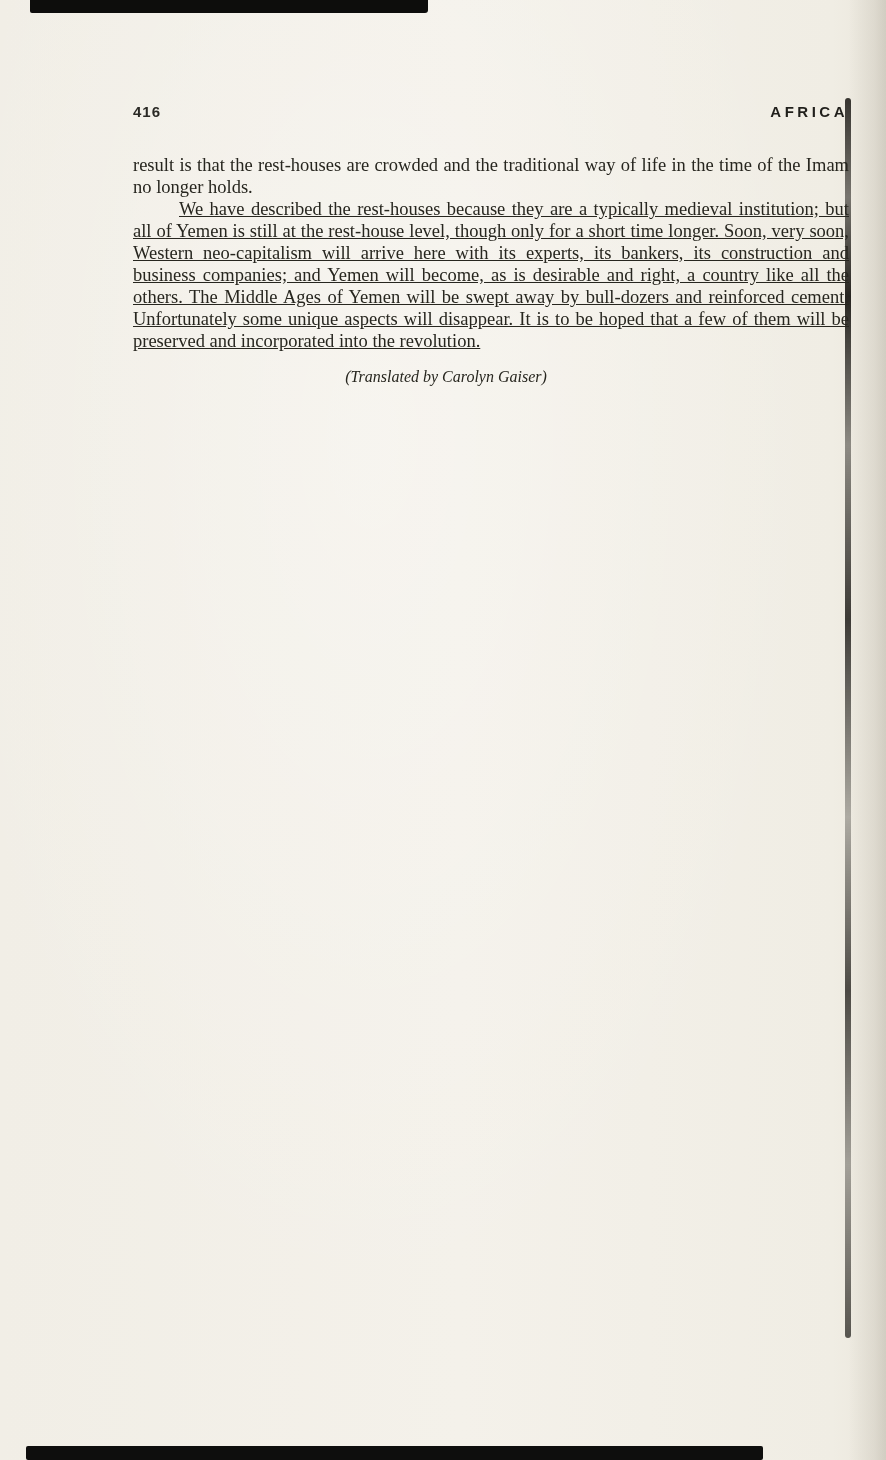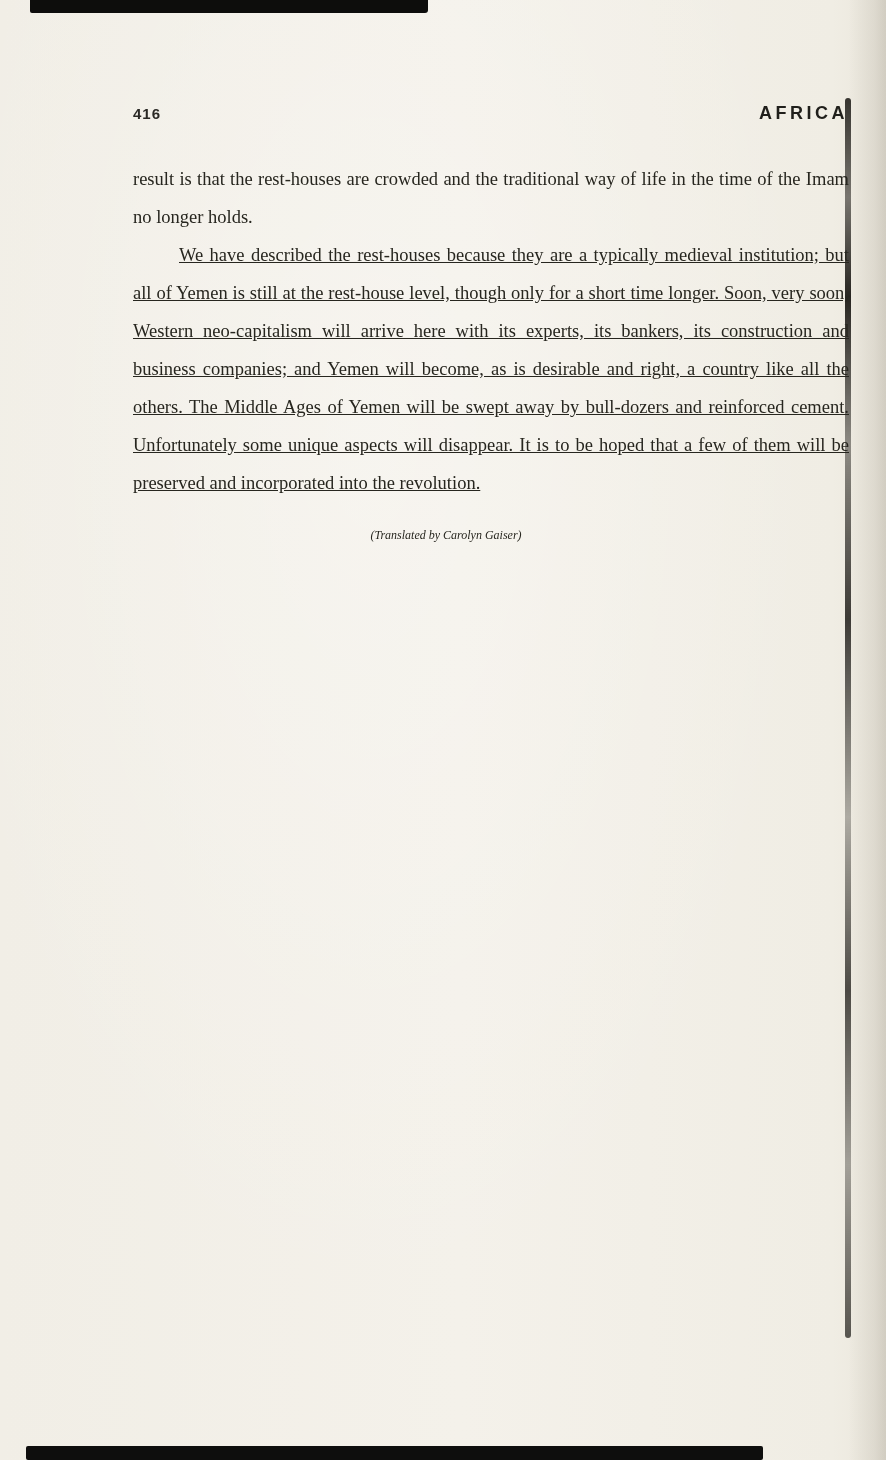--- a/index.html
+++ b/index.html
@@ -64,43 +64,43 @@
     align-items: baseline;
     font-family: "Liberation Sans", sans-serif;
     font-weight: bold;
   }
   .page-number {
     font-size: 15px;
     letter-spacing: 1px;
     color: #2a2925;
   }
   .running-head {
-    font-size: 18px;
+    font-size: 15px;
     letter-spacing: 3.5px;
     color: #201f1b;
   }
 
   
   .body-text {
     position: absolute;
-    top: 160px; left: 133px;
+    top: 154px; left: 133px;
     width: 716px;
     font-size: 18.5px;
-    line-height: 38px;
+    line-height: 22px;
     text-align: justify;
     color: #27261f;
   }
   .body-text p[data-indent="true"] { text-indent: 46px; text-decoration: underline; }
 
   .credit {
     margin-top: 14px;
     text-align: center;
     font-style: italic;
     padding-right: 90px;
-    font-size: 12px;
+    font-size: 16px;
   }
 </style>
 </head>
 <body>
 
 <div class="scan">
 
   <div class="top-bar"></div>
   <div class="bottom-bar"></div>
   <div class="right-streak"></div>

